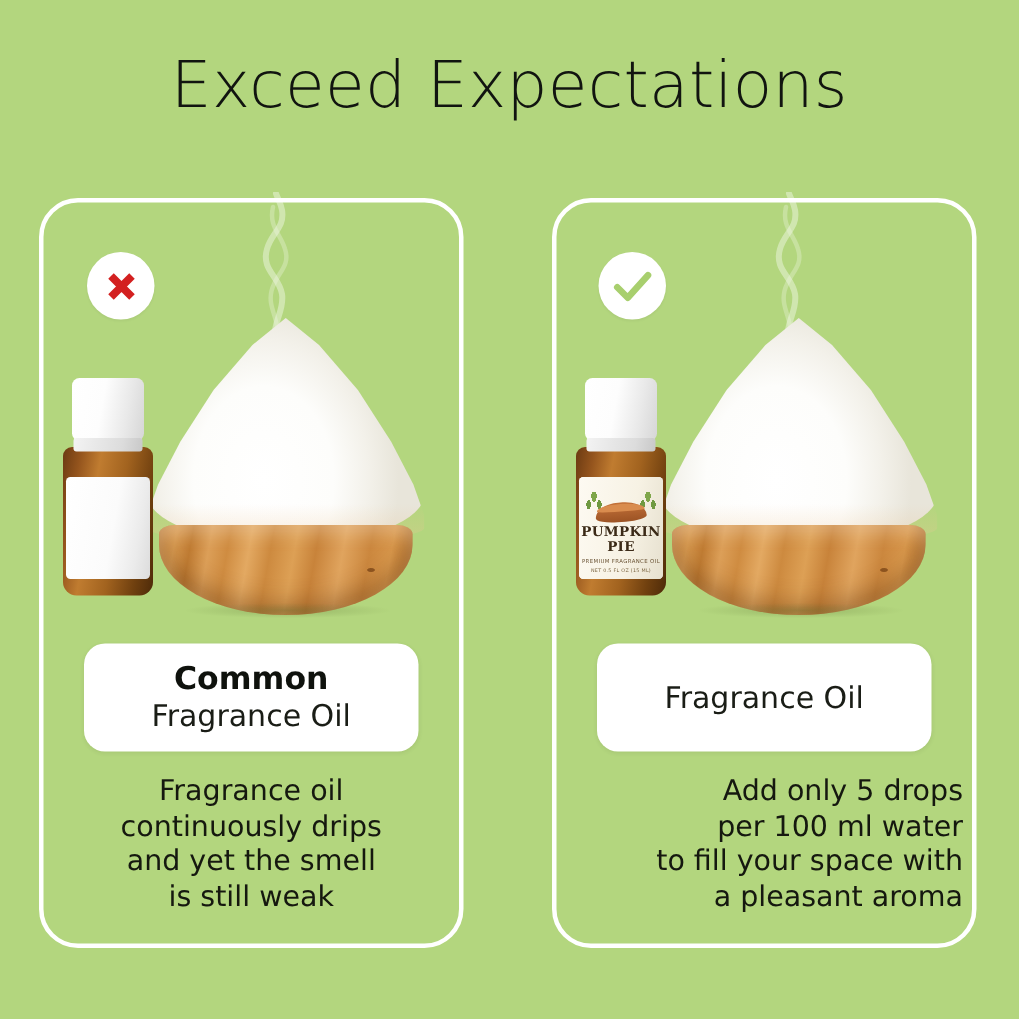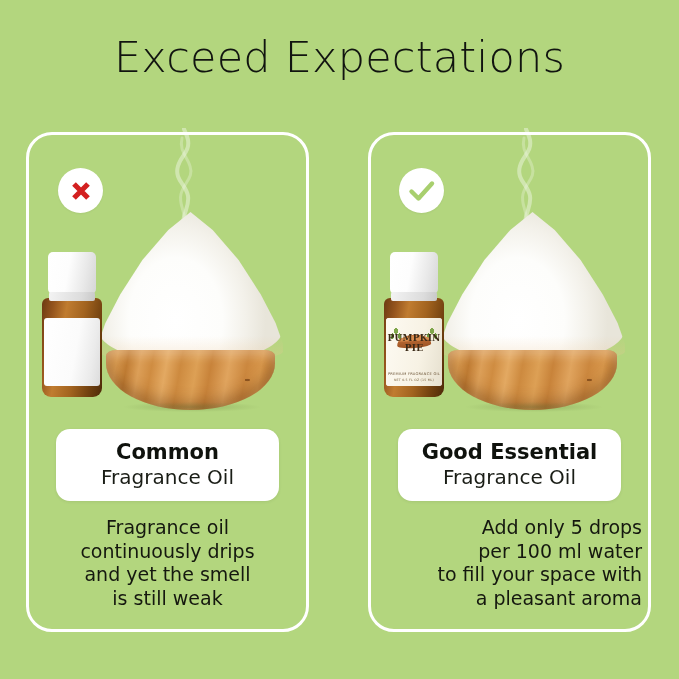--- a/index.html
+++ b/index.html
@@ -127,21 +127,21 @@
     background:#d98c4e;border-radius:50% 50% 40% 40% / 90% 90% 20% 20%;
   }
   .lbl-sprig{position:absolute;top:10px;width:12px;height:14px;
     background:
       radial-gradient(ellipse 3px 6px at 50% 20%, #7fa64a 60%, rgba(0,0,0,0) 61%),
       radial-gradient(ellipse 2.5px 5px at 20% 60%, #6f9941 60%, rgba(0,0,0,0) 61%),
       radial-gradient(ellipse 2.5px 5px at 80% 60%, #6f9941 60%, rgba(0,0,0,0) 61%);}
   .lbl-sprig.l{left:4px;}
   .lbl-sprig.r{right:4px;}
   .lbl-name{
-    position:absolute;left:0;top:16px;width:56px;text-align:center;
+    position:absolute;left:0;top:33px;width:56px;text-align:center;
     font-family:"DejaVu Serif","Liberation Serif",serif;
     font-weight:700;font-size:9px;color:#3b2a17;line-height:9.5px;letter-spacing:.2px;
   }
   .lbl-sub{
     position:absolute;left:0;top:53px;width:56px;text-align:center;
     font-size:3.6px;color:#6a5335;letter-spacing:.25px;line-height:6px;
     font-family:"DejaVu Sans","Liberation Sans",sans-serif;
   }
   .lbl-net{
     position:absolute;left:0;top:59.5px;width:56px;text-align:center;
@@ -253,21 +253,20 @@
 PIE</div>
         <div class="lbl-sub">PREMIUM FRAGRANCE OIL</div>
         <div class="lbl-net">NET 0.5 FL OZ (15 ML)</div>
       </div>
       <div class="b-cap"></div>
       <div class="b-collar"></div>
     </div>
   </div>
 
   <div class="namecard right">
-    <div class="nc-title">Good Essential</div>
     <div class="nc-sub">Fragrance Oil</div>
   </div>
 
   <div class="body-copy right" style="white-space: pre-line;">Add only 5 drops
 per 100 ml water
 to fill your space with
 a pleasant aroma</div>
 
 </div>
 

